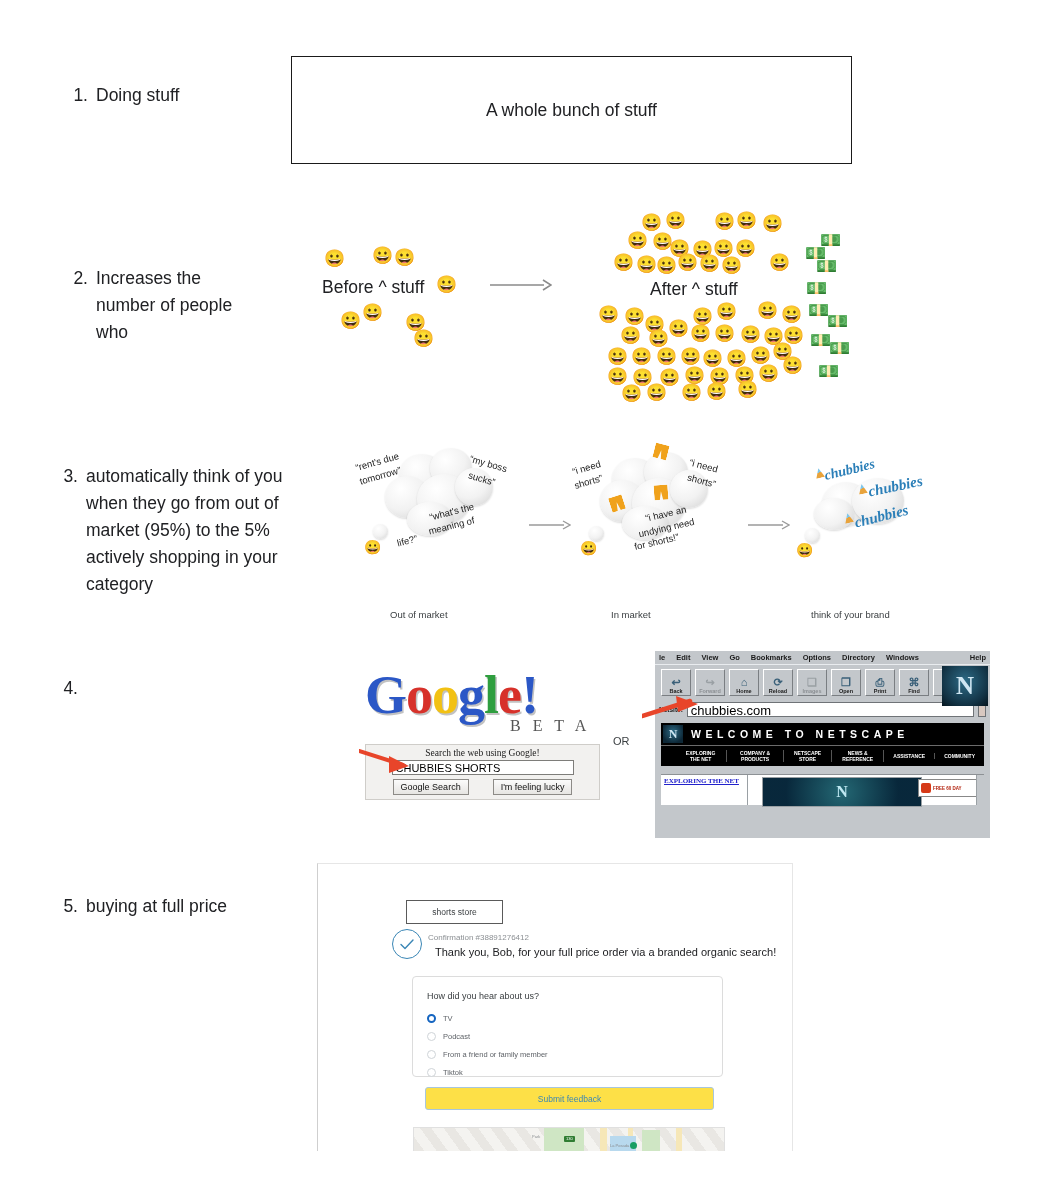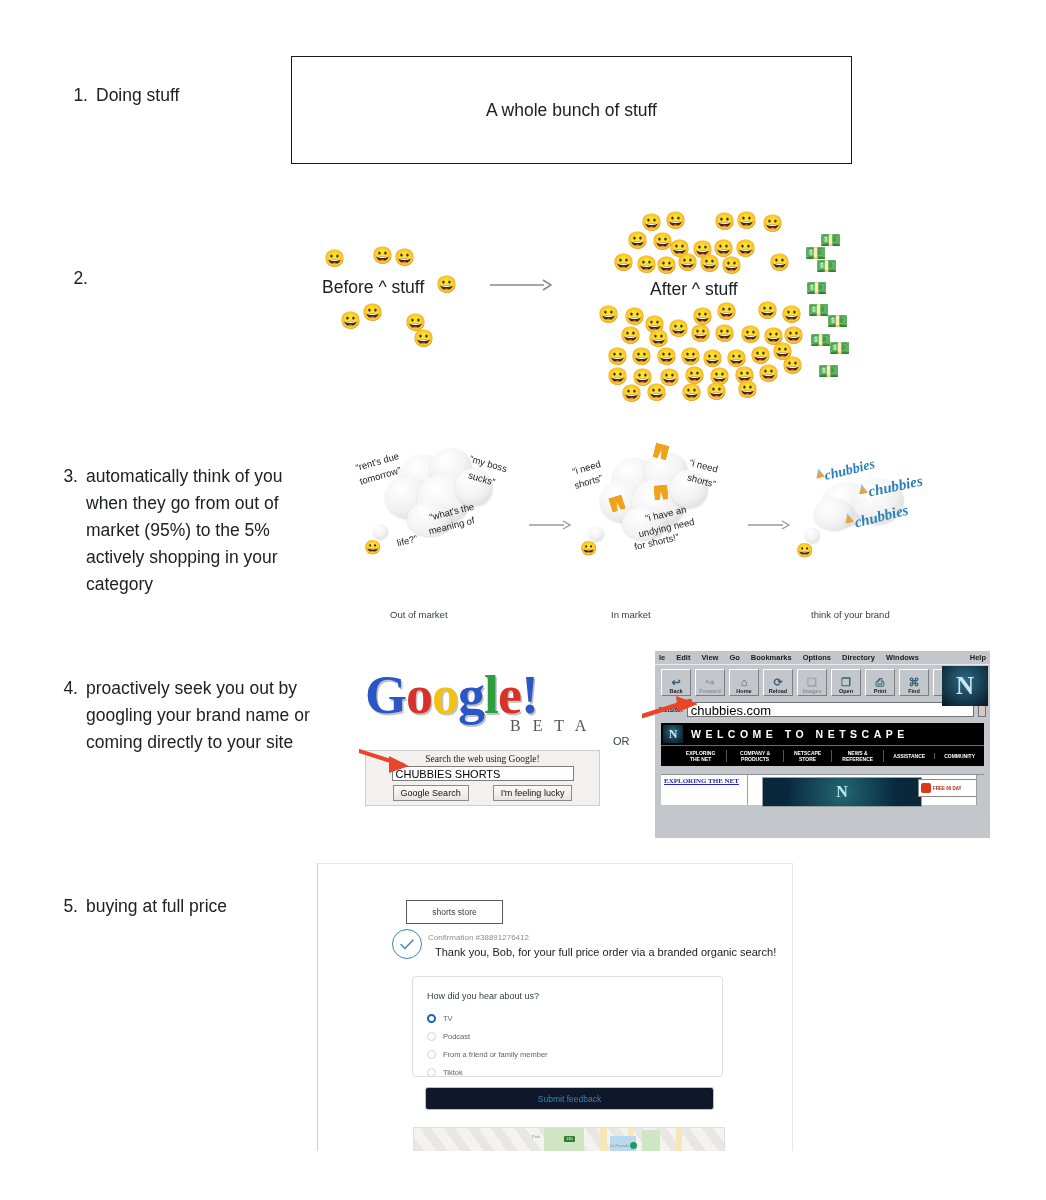--- a/index.html
+++ b/index.html
@@ -387,21 +387,21 @@
     border: 2.5px solid #1565c0;
     background: #fff;
   }
   .submit-btn {
     position: absolute;
     border: 1px solid #a7c6dd;
     border-radius: 3px;
     color: #3a86b5;
     font-size: 8.5px;
     display: flex; align-items: center; justify-content: center;
-    background: #0f172a;
+    background: #fde047;
   }
   .map-strip {
     position: absolute;
     background:
       linear-gradient(transparent 0 100%),
       repeating-linear-gradient(54deg, #e9e7e3 0 9px, #f4f3f0 9px 19px);
     border: 1px solid #e0e0e0;
     overflow: hidden;
   }
   .map-green { position: absolute; background: #cfe6c4; }
@@ -426,20 +426,21 @@
   <span class="num">1.</span>
   <span class="body">Doing stuff</span>
 </div>
 
 <div class="stuff-box" style="left:291px; top:56px; width:559px; height:106px;">
   <span>A whole bunch of stuff</span>
 </div>
 
 <div class="step" style="left:62px; top:265px; width:200px;">
   <span class="num">2.</span>
+  <span class="body">Increases the number of people who</span>
 </div>
 
 <div>
   <span class="emoji" style="left:324px; top:250px;">😀</span>
   <span class="emoji" style="left:372px; top:247px;">😀</span>
   <span class="emoji" style="left:394px; top:249px;">😀</span>
   <span class="emoji" style="left:436px; top:276px;">😀</span>
   <span class="emoji" style="left:340px; top:312px;">😀</span>
   <span class="emoji" style="left:362px; top:304px;">😀</span>
   <span class="emoji" style="left:405px; top:314px;">😀</span>
@@ -587,30 +588,29 @@
   <div class="chub-mark" style="left:54px; top:73px; transform:rotate(-14deg);"></div>
   <div class="chub" style="left:64px; top:68px; font-size:15px; transform:rotate(-14deg);">chubbies</div>
 </div>
 
 <div class="caption" style="left:390px; top:609px;">Out of market</div>
 <div class="caption" style="left:611px; top:609px;">In market</div>
 <div class="caption" style="left:811px; top:609px;">think of your brand</div>
 
 <div class="step" style="left:52px; top:675px; width:260px;">
   <span class="num">4.</span>
-  <span class="body">proactively seek you out by googling your brand name or coming directly to your site</span>
 </div>
 
 <div class="gblock" style="left:365px; top:668px; width:235px; height:132px;">
   <div class="glogo" style="left:0px; top:0px;">
     <span class="gl-b1">G</span><span class="gl-o1">o</span><span class="gl-o2">o</span><span class="gl-g">g</span><span class="gl-l">l</span><span class="gl-e">e</span><span class="gl-x">!</span>
   </div>
   <div class="beta" style="left:145px; top:49px;">B E T A</div>
 
-  <div class="gsearch-panel" style="left:0px; top:82px; width:233px; height:54px;">
+  <div class="gsearch-panel" style="left:0px; top:76px; width:233px; height:54px;">
     <div class="gs-tag">Search the web using Google!</div>
     <div class="gs-input">CHUBBIES SHORTS</div>
     <div class="gs-btnrow">
       <div class="gs-btn">Google Search</div>
       <div class="gs-btn">I'm feeling lucky</div>
     </div>
   </div>
 </div>
 
 <svg class="redarrow" style="left:359px; top:748px;" width="56" height="26" viewBox="0 0 56 26">

